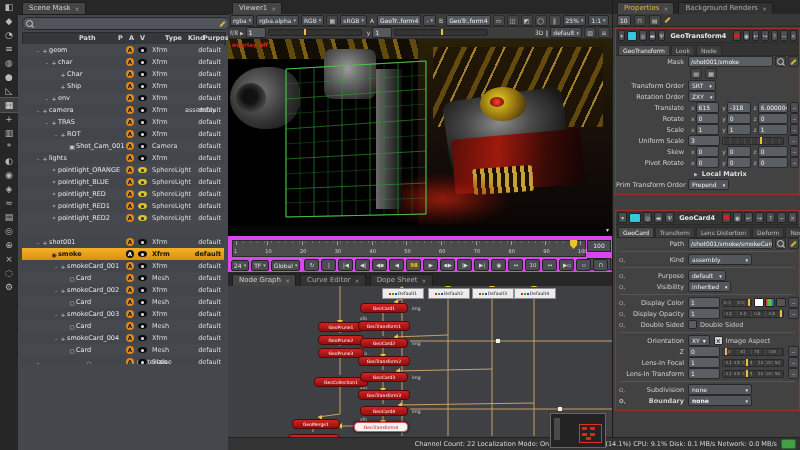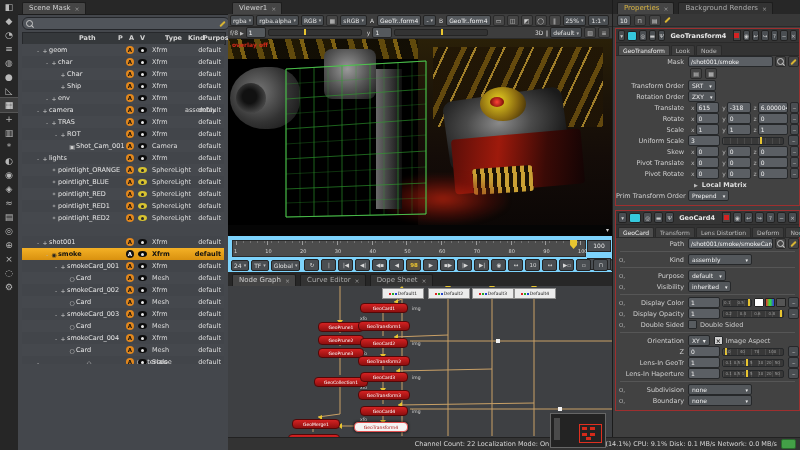--- a/index.html
+++ b/index.html
@@ -43,21 +43,21 @@
   .sgrow.sel .abadge{background:#141414;color:#fff;}
   .vbadge{position:absolute;left:116px;top:3px;width:9px;height:6px;border-radius:50%;
           background:#0c0c0c;}
   .vbadge:after{content:"";position:absolute;left:3px;top:1.5px;width:3px;height:3px;border-radius:50%;background:#e8e8e8;}
   .sgrow.lit .vbadge{background:#d8c330;} .sgrow.lit .vbadge:after{background:#2a2a2a;}
   .sgtype{position:absolute;left:130px;font-size:6.5px;color:#dcdcdc;}
   .sgkind{position:absolute;left:163px;font-size:6.5px;color:#dcdcdc;}
   .sgpurp{position:absolute;right:3px;font-size:6.5px;color:#dcdcdc;text-align:right;}
   .sgrow.sel .sgtype,.sgrow.sel .sgpurp{color:#111;font-weight:bold;}
   
-  #center{left:228px;top:0;width:384px;height:450px;background:#7dd3fc;}
+  #center{left:228px;top:0;width:384px;height:450px;background:#d946ef;}
   .vtb{position:absolute;left:0;width:384px;background:#3d3d3d;border-bottom:1px solid #2a2a2a;
        display:flex;align-items:center;gap:2px;padding:0 2px;box-sizing:border-box;overflow:hidden;}
   .sel-ctl{background:#4a4e52;border:1px solid #242424;border-radius:2px;padding:0 2px;
            display:flex;align-items:center;gap:2px;height:9px;white-space:nowrap;font-size:6px;color:#e2e2e2;}
   .sel-ctl .car{font-size:5px;color:#bbb;}
   .fld-ctl{background:#55595d;border:1px solid #242424;border-radius:2px;padding:0 2px;height:9px;
            font-size:6px;color:#eee;display:flex;align-items:center;white-space:nowrap;}
   .tico{width:10px;height:9px;background:#464646;border:1px solid #2a2a2a;border-radius:2px;
         color:#ccc;font-size:6px;display:flex;align-items:center;justify-content:center;}
   .slider{height:5px;background:#333;border:1px solid #242424;border-radius:2px;position:relative;}
@@ -868,30 +868,20 @@
             <span class="plabel">Skew</span>
             <span class="axis">x</span>
             <span class="pfield" style="width: 22px;">0</span>
             <span class="axis">y</span>
             <span class="pfield" style="width: 22px;">0</span>
             <span class="axis">z</span>
             <span class="pfield" style="width: 30px;">0</span>
             <span class="curveb">~</span>
           </div>
           <div class="prow" style="height: 11px;">
-            <span class="plabel">Pivot Translate</span>
-            <span class="axis">x</span>
-            <span class="pfield" style="width: 22px;">0</span>
-            <span class="axis">y</span>
-            <span class="pfield" style="width: 22px;">0</span>
-            <span class="axis">z</span>
-            <span class="pfield" style="width: 30px;">0</span>
-            <span class="curveb">~</span>
-          </div>
-          <div class="prow" style="height: 11px;">
             <span class="plabel">Pivot Rotate</span>
             <span class="axis">x</span>
             <span class="pfield" style="width: 22px;">0</span>
             <span class="axis">y</span>
             <span class="pfield" style="width: 22px;">0</span>
             <span class="axis">z</span>
             <span class="pfield" style="width: 30px;">0</span>
             <span class="curveb">~</span>
           </div>
           <div class="prow" style="height: 11px;">
@@ -1024,36 +1014,36 @@
             <span class="ptrack" style="flex: 1 1 0%; margin: 0px 2px;">
               <i style="left: 3%;"></i>
               <b style="left: 4%;">10</b>
               <b style="left: 28%;">40</b>
               <b style="left: 52%;">70</b>
               <b style="left: 76%;">100</b>
             </span>
             <span class="curveb">~</span>
           </div>
           <div class="prow" style="height: 11px;">
-            <span class="plabel">Lens-In GeoTr</span>
+            <span class="plabel">Lens-In Focal</span>
             <span class="pfield" style="width: 26px;">1</span>
             <span class="ptrack" style="flex: 1 1 0%; margin: 0px 2px;">
               <i style="left: 38%;"></i>
               <b style="left: 4%;">0.1</b>
               <b style="left: 17.7143%;">0.5</b>
               <b style="left: 31.4286%;">1</b>
               <b style="left: 45.1429%;">5</b>
               <b style="left: 58.8571%;">10</b>
               <b style="left: 72.5714%;">20</b>
               <b style="left: 86.2857%;">50</b>
             </span>
             <span class="curveb">~</span>
           </div>
           <div class="prow" style="height: 11px;">
-            <span class="plabel">Lens-In Haperture</span>
+            <span class="plabel">Lens-In Transform</span>
             <span class="pfield" style="width: 26px;">1</span>
             <span class="ptrack" style="flex: 1 1 0%; margin: 0px 2px;">
               <i style="left: 38%;"></i>
               <b style="left: 4%;">0.1</b>
               <b style="left: 17.7143%;">0.5</b>
               <b style="left: 31.4286%;">1</b>
               <b style="left: 45.1429%;">5</b>
               <b style="left: 58.8571%;">10</b>
               <b style="left: 72.5714%;">20</b>
               <b style="left: 86.2857%;">50</b>
@@ -1063,21 +1053,21 @@
           <div class="sep"></div>
           <div class="prow" style="height: 11px;">
             <span class="pin">O‚</span>
             <span class="plabel">Subdivision</span>
             <span class="psel" style="min-width: 56px;">
               <span>none</span>
               <span style="flex: 1 1 0%;"></span>
               <span class="car" style="font-size: 5px;">▾</span>
             </span>
           </div>
-          <div class="prow" style="height: 11px;">
+          <div class="prow" style="height: 11px; font-weight: bold;">
             <span class="pin">O‚</span>
             <span class="plabel">Boundary</span>
             <span class="psel" style="min-width: 56px;">
               <span>none</span>
               <span style="flex: 1 1 0%;"></span>
               <span class="car" style="font-size: 5px;">▾</span>
             </span>
           </div>
           <div style="height: 4px;"></div>
         </div>

